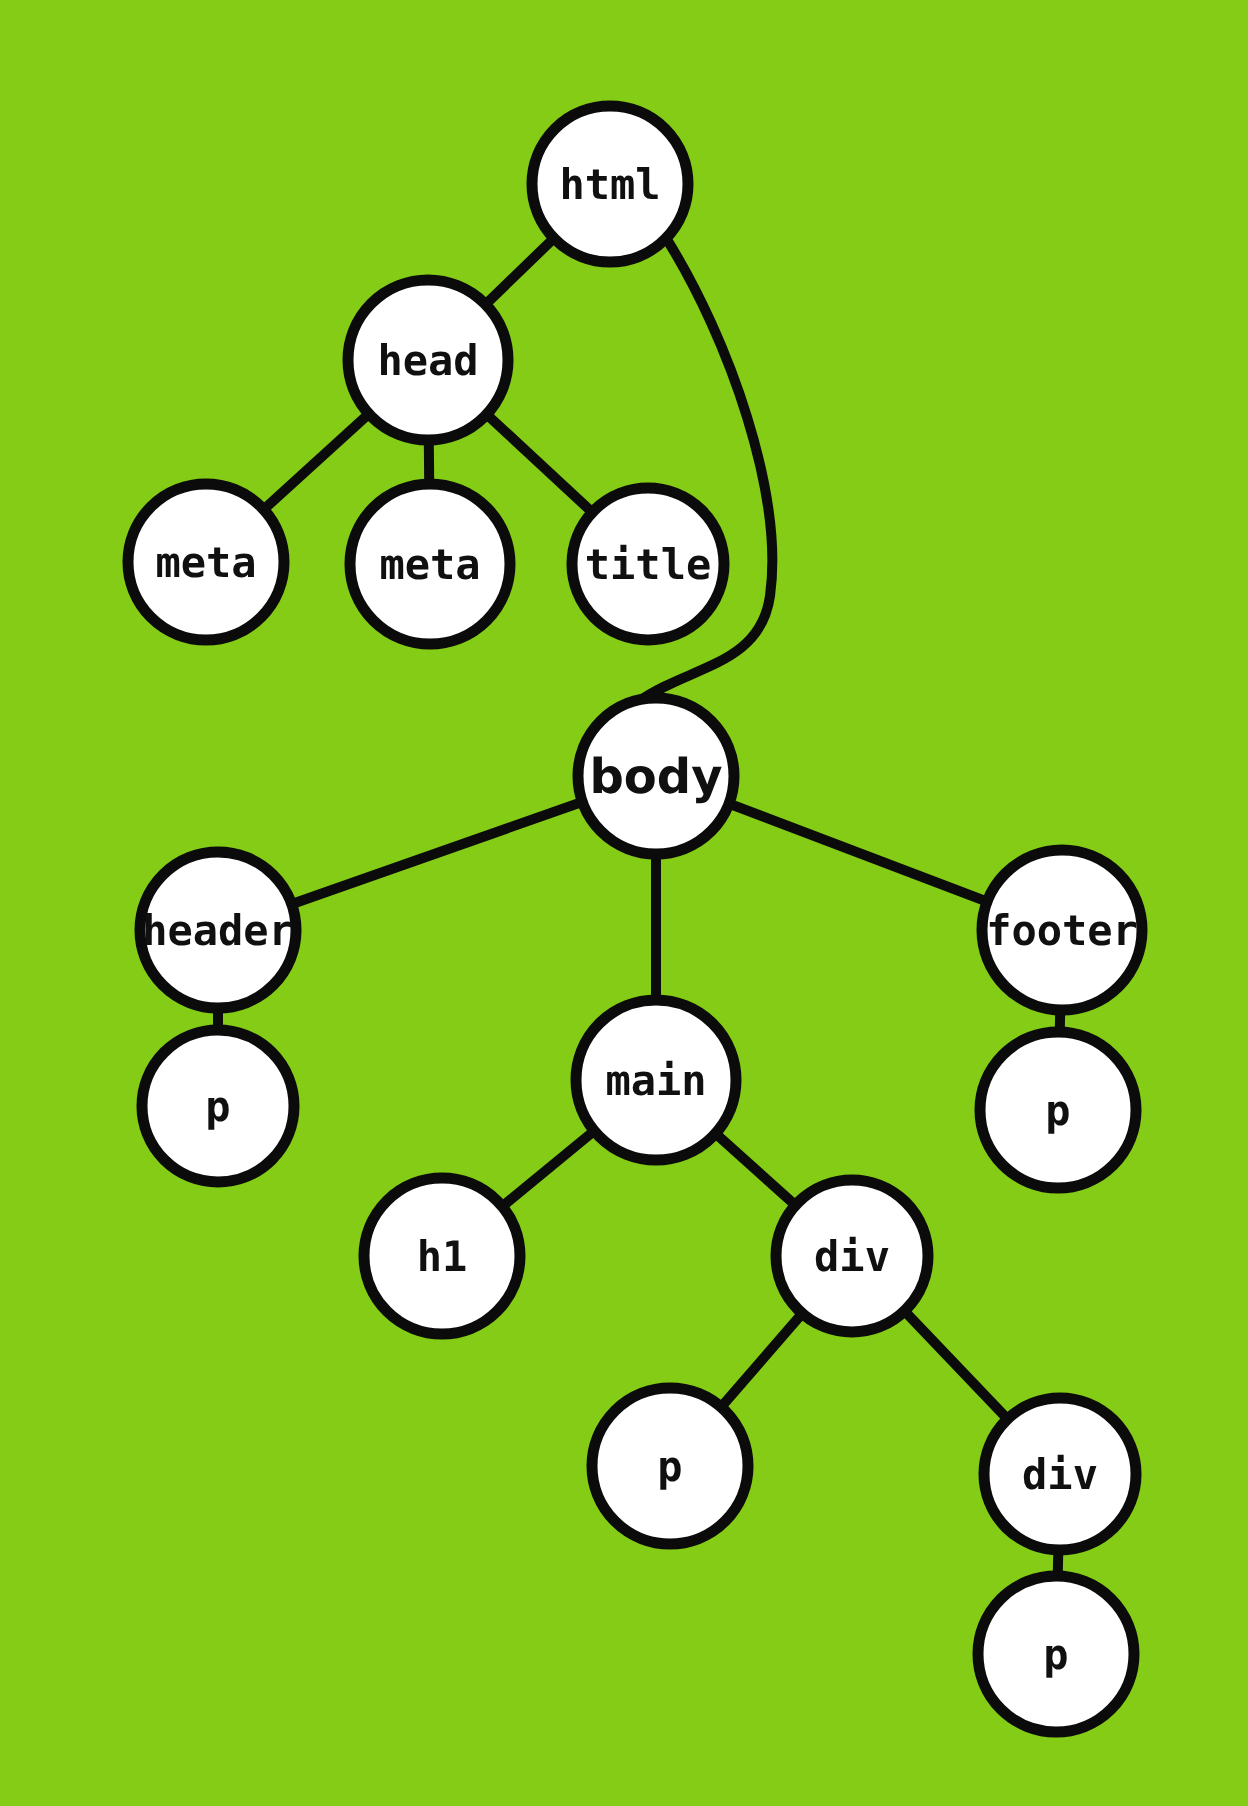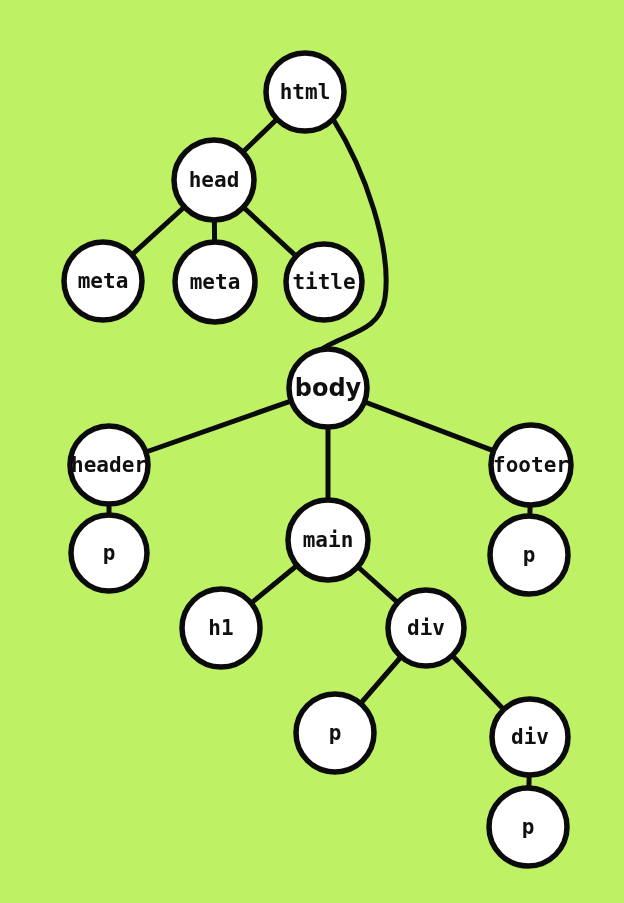--- a/index.html
+++ b/index.html
@@ -5,21 +5,21 @@
   html, body {
     margin: 0;
     padding: 0;
     background: #ffffff;
     font-family: "DejaVu Sans", "Liberation Sans", sans-serif;
   }
   .canvas-wrap {
     position: relative;
     width: 624px;
     height: 903px;
-    background: #bef264;
+    background: #84cc16;
     overflow: hidden;
   }
   svg { display: block; }
   .edge {
     fill: none;
     stroke-width: 5px;
     stroke-linecap: round;
   }
   .node-circle {
     stroke-width: 5.5px;

